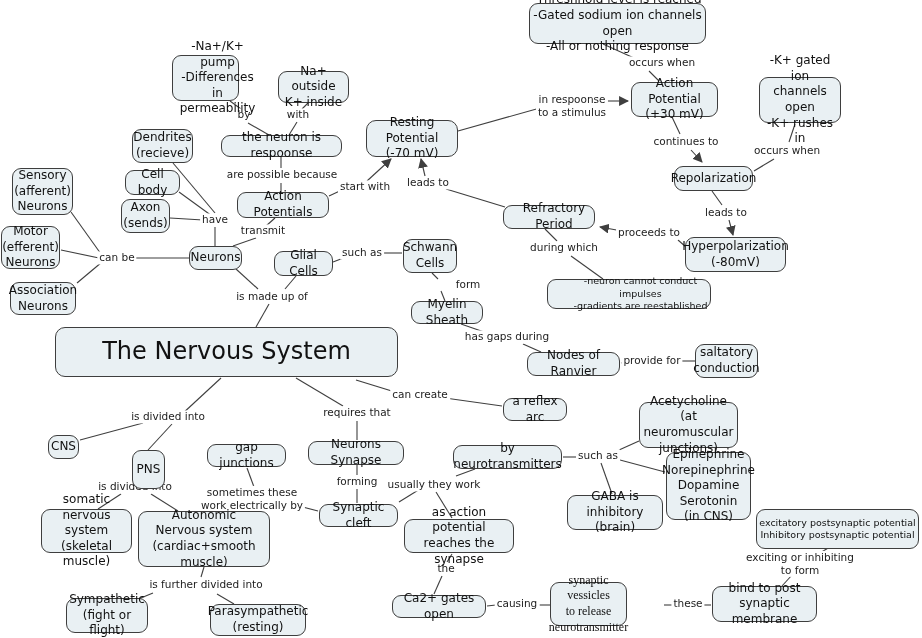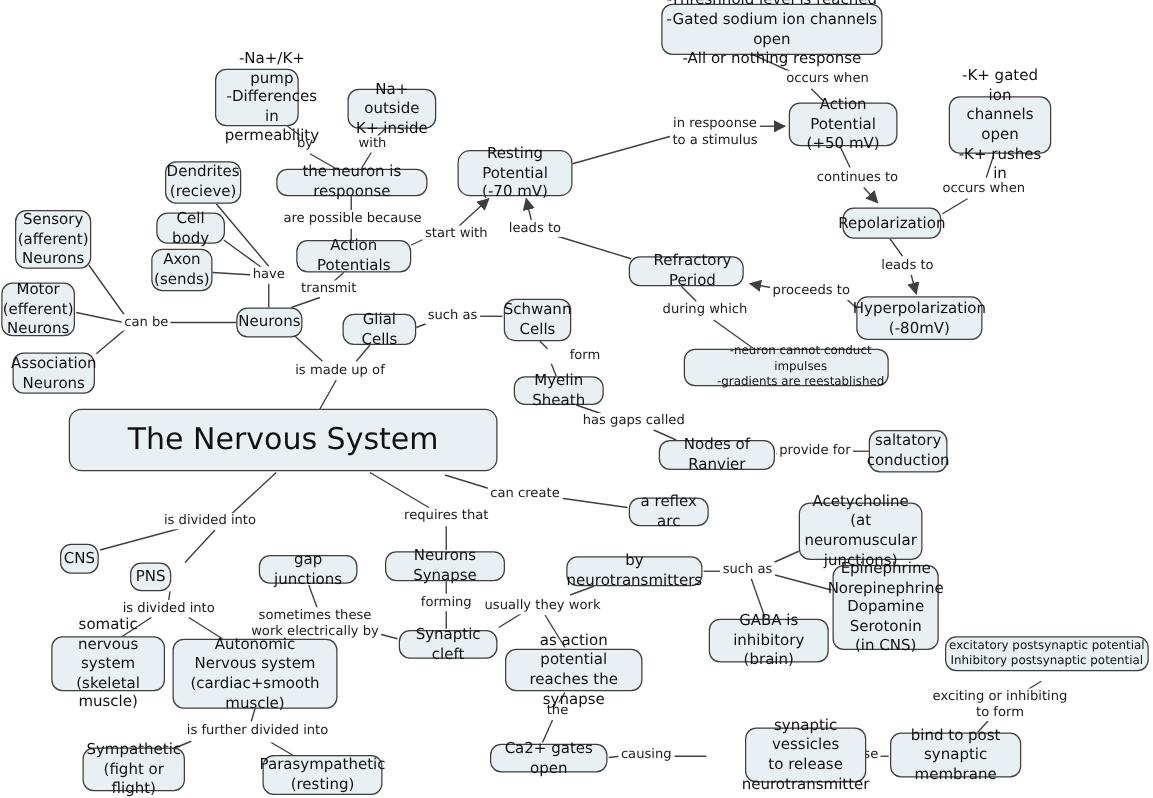--- a/index.html
+++ b/index.html
@@ -119,21 +119,21 @@
     </svg>
     <div class="node" style="left: 529px; top: 3px; width: 177px; height: 41px;">-Threshhold level is reached
 -Gated sodium ion channels open
 -All or nothing response</div>
     <div class="node" style="left: 172px; top: 55px; width: 67px; height: 46px; padding-left: 26px;">-Na+/K+ pump
 -Differences in
 permeability</div>
     <div class="node" style="left: 278px; top: 71px; width: 71px; height: 32px;">Na+ outside
 K+ inside</div>
     <div class="node" style="left: 631px; top: 82px; width: 87px; height: 35px;">Action Potential
-(+50 mV)</div>
+(+30 mV)</div>
     <div class="node" style="left: 759px; top: 77px; width: 82px; height: 46px;">-K+ gated ion
 channels open
 -K+ rushes in</div>
     <div class="node" style="left: 132px; top: 129px; width: 61px; height: 34px;">Dendrites
 (recieve)</div>
     <div class="node" style="left: 221px; top: 135px; width: 121px; height: 22px;">the neuron is respoonse</div>
     <div class="node" style="left: 366px; top: 120px; width: 92px; height: 37px; border-radius: 10px;">Resting Potential
 (-70 mV)</div>
     <div class="node" style="left: 674px; top: 166px; width: 79px; height: 25px;">Repolarization</div>
     <div class="node" style="left: 125px; top: 170px; width: 55px; height: 25px;">Cell body</div>
@@ -160,44 +160,44 @@
     <div class="node" style="left: 411px; top: 301px; width: 72px; height: 23px;">Myelin Sheath</div>
     <div class="node title" style="left: 55px; top: 327px; width: 343px; height: 50px; font-size: 24px;">The Nervous System</div>
     <div class="node" style="left: 527px; top: 352px; width: 93px; height: 24px;">Nodes of Ranvier</div>
     <div class="node" style="left: 695px; top: 344px; width: 63px; height: 34px;">saltatory
 conduction</div>
     <div class="node" style="left: 503px; top: 398px; width: 64px; height: 23px;">a reflex arc</div>
     <div class="node" style="left: 639px; top: 402px; width: 99px; height: 46px;">Acetycholine
 (at neuromuscular
 junctions)</div>
     <div class="node" style="left: 48px; top: 435px; width: 31px; height: 24px;">CNS</div>
-    <div class="node" style="left: 104px; top: 450px; width: 33px; height: 23px;">PNS</div>
+    <div class="node" style="left: 132px; top: 450px; width: 33px; height: 39px;">PNS</div>
     <div class="node" style="left: 207px; top: 444px; width: 79px; height: 23px;">gap junctions</div>
     <div class="node" style="left: 308px; top: 441px; width: 96px; height: 24px;">Neurons Synapse</div>
     <div class="node" style="left: 453px; top: 445px; width: 109px; height: 24px;">by neurotransmitters</div>
     <div class="node" style="left: 666px; top: 452px; width: 85px; height: 68px;">Epinephrine
 Norepinephrine
 Dopamine
 Serotonin
 (in CNS)</div>
     <div class="node" style="left: 567px; top: 495px; width: 96px; height: 35px;">GABA is inhibitory
 (brain)</div>
     <div class="node" style="left: 319px; top: 504px; width: 79px; height: 23px;">Synaptic cleft</div>
     <div class="node" style="left: 41px; top: 509px; width: 91px; height: 44px;">somatic
 nervous system
 (skeletal muscle)</div>
     <div class="node" style="left: 138px; top: 511px; width: 132px; height: 56px;">Autonomic
 Nervous system
 (cardiac+smooth muscle)</div>
     <div class="node" style="left: 404px; top: 519px; width: 110px; height: 34px;">as action potential
 reaches the synapse</div>
-    <div class="node" style="left: 756px; top: 509px; width: 163px; height: 28px; font-size: 9.5px;">excitatory postsynaptic potential
+    <div class="node" style="left: 756px; top: 509px; width: 163px; height: 40px; font-size: 9.5px;">excitatory postsynaptic potential
 Inhibitory postsynaptic potential</div>
     <div class="node" style="left: 392px; top: 595px; width: 94px; height: 23px;">Ca2+ gates open</div>
-    <div class="node" style="left: 596px; top: 582px; width: 97px; height: 44px;">synaptic vessicles
+    <div class="node" style="left: 550px; top: 582px; width: 77px; height: 44px; font-family: Liberation Serif, serif;">synaptic vessicles
 to release
 neurotransmitter</div>
     <div class="node" style="left: 712px; top: 586px; width: 105px; height: 36px;">bind to post
 synaptic membrane</div>
     <div class="node" style="left: 66px; top: 598px; width: 82px; height: 35px;">Sympathetic
 (fight or flight)</div>
     <div class="node" style="left: 210px; top: 604px; width: 96px; height: 32px;">Parasympathetic
 (resting)</div>
     <div class="link-label" style="left: 662px; top: 63px;">occurs when</div>
     <div class="link-label" style="left: 244px; top: 115px;">by</div>
@@ -211,21 +211,21 @@
     <div class="link-label" style="left: 428px; top: 183px;">leads to</div>
     <div class="link-label" style="left: 215px; top: 220px;">have</div>
     <div class="link-label" style="left: 263px; top: 231px;">transmit</div>
     <div class="link-label" style="left: 726px; top: 213px;">leads to</div>
     <div class="link-label" style="left: 117px; top: 258px;">can be</div>
     <div class="link-label" style="left: 362px; top: 253px;">such as</div>
     <div class="link-label" style="left: 649px; top: 233px;">proceeds to</div>
     <div class="link-label" style="left: 564px; top: 248px;">during which</div>
     <div class="link-label" style="left: 444px; top: 285px; margin-left: 24px;">form</div>
     <div class="link-label" style="left: 272px; top: 297px;">is made up of</div>
-    <div class="link-label" style="left: 507px; top: 337px;">has gaps called</div>
+    <div class="link-label" style="left: 507px; top: 337px;">has gaps during</div>
     <div class="link-label" style="left: 652px; top: 361px;">provide for</div>
     <div class="link-label" style="left: 420px; top: 395px;">can create</div>
     <div class="link-label" style="left: 168px; top: 417px;">is divided into</div>
     <div class="link-label" style="left: 357px; top: 413px;">requires that</div>
     <div class="link-label" style="left: 598px; top: 456px;">such as</div>
     <div class="link-label" style="left: 135px; top: 487px;">is divided into</div>
     <div class="link-label" style="left: 357px; top: 482px;">forming</div>
     <div class="link-label" style="left: 434px; top: 485px;">usually they work</div>
     <div class="link-label" style="left: 252px; top: 499px;">sometimes these
 work electrically by</div>

